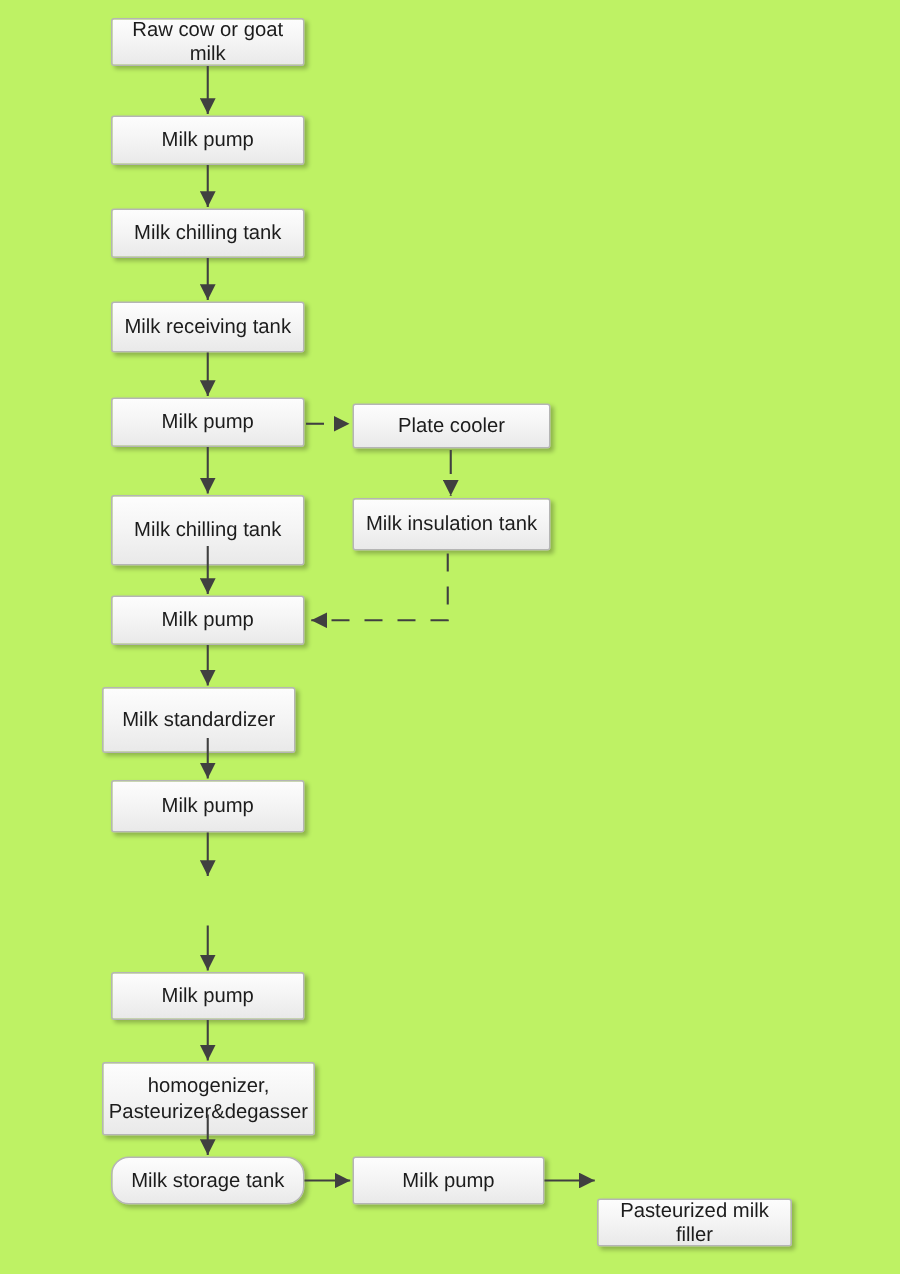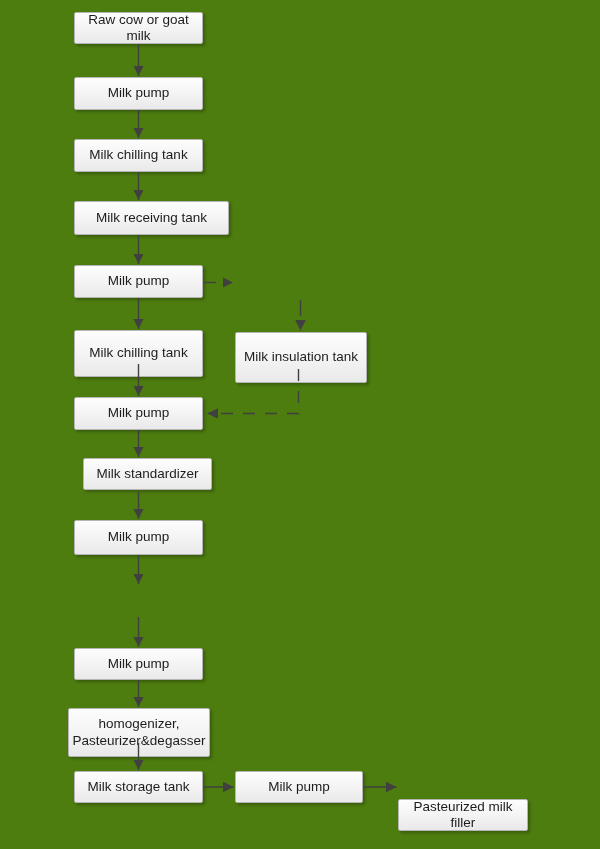--- a/index.html
+++ b/index.html
@@ -1,17 +1,17 @@
 <!DOCTYPE html>
 <html><head>
 <meta charset="utf-8">
 <style>
   html,body{margin:0;padding:0;background:#ffffff;}
   #stage{
-    position:relative;width:600px;height:849px;background:#4d7c0f;
+    position:relative;width:600px;height:849px;background:#bef264;
     font-family:"Liberation Sans",sans-serif;overflow:hidden;
   }
   .node{
     position:absolute;box-sizing:border-box;
     display:flex;align-items:center;justify-content:center;text-align:center;
     background:linear-gradient(180deg,#fdfdfd 0%,#f4f4f4 50%,#e9e9e9 100%);
     border:1px solid #b5b5b5;border-radius:2px;
     box-shadow:2px 2px 3px rgba(0,0,0,.25);
     font-size:13.5px;line-height:16.5px;color:#1c1c1c;
     padding:0 2px;overflow:visible;
@@ -23,31 +23,32 @@
   .edge.dashed{stroke-dasharray:12 10;}
 </style>
 </head>
 <body>
 
 <div id="stage">
 
   <div class="node" style="left:74px;top:12px;width:129px;height:32px;">Raw cow or goat milk</div>
   <div class="node" style="left:74px;top:77px;width:129px;height:33px;">Milk pump</div>
   <div class="node" style="left:74px;top:139px;width:129px;height:33px;">Milk chilling tank</div>
-  <div class="node" style="left:74px;top:201px;width:155px;height:34px;">Milk receiving tank</div>
+  <div class="node" style="left:74px;top:201px;width:129px;height:34px;">Milk receiving tank</div>
   <div class="node" style="left:74px;top:265px;width:129px;height:33px;">Milk pump</div>
   <div class="node" style="left:74px;top:330px;width:129px;height:47px;">Milk chilling tank</div>
   <div class="node" style="left:74px;top:397px;width:129px;height:33px;">Milk pump</div>
-  <div class="node" style="left:83px;top:458px;width:129px;height:32px;">Milk standardizer</div>
+  <div class="node" style="left:68px;top:458px;width:129px;height:44px;">Milk standardizer</div>
   <div class="node" style="left:74px;top:520px;width:129px;height:35px;">Milk pump</div>
   <div class="node" style="left:74px;top:648px;width:129px;height:32px;">Milk pump</div>
   <div class="node" style="left:68px;top:708px;width:142px;height:49px;">homogenizer, Pasteurizer&amp;degasser</div>
-  <div class="node" style="left:74px;top:771px;width:129px;height:32px;">Milk storage tank</div>
+  <div class="node" style="left:74px;top:771px;width:129px;height:32px;border-radius:12px;">Milk storage tank</div>
 
-  <div class="node" style="left:235px;top:332px;width:132px;height:51px;">Milk insulation tank</div>
+  <div class="node" style="left:235px;top:269px;width:132px;height:30px;">Plate cooler</div>
+  <div class="node" style="left:235px;top:332px;width:132px;height:35px;">Milk insulation tank</div>
 
   <div class="node" style="left:235px;top:771px;width:128px;height:32px;">Milk pump</div>
   <div class="node" style="left:398px;top:771px;width:130px;height:32px;margin-top:28px;">Pasteurized milk filler</div>
 
   <svg id="edge-layer" width="600" height="849" viewBox="0 0 600 849">
     <defs>
       <marker id="ah" viewBox="0 0 10 10" refX="10" refY="5" markerWidth="7.5" markerHeight="7.5" orient="auto">
         <path d="M0 0 L10 5 L0 10 Z" fill="#404040"></path>
       </marker>
     </defs>

